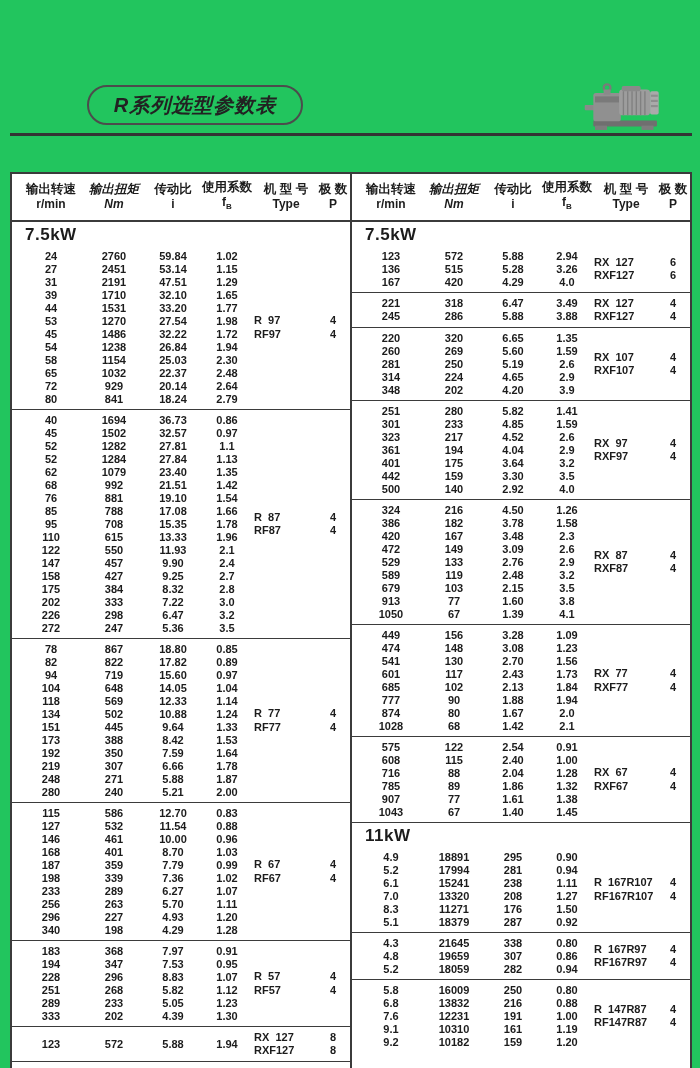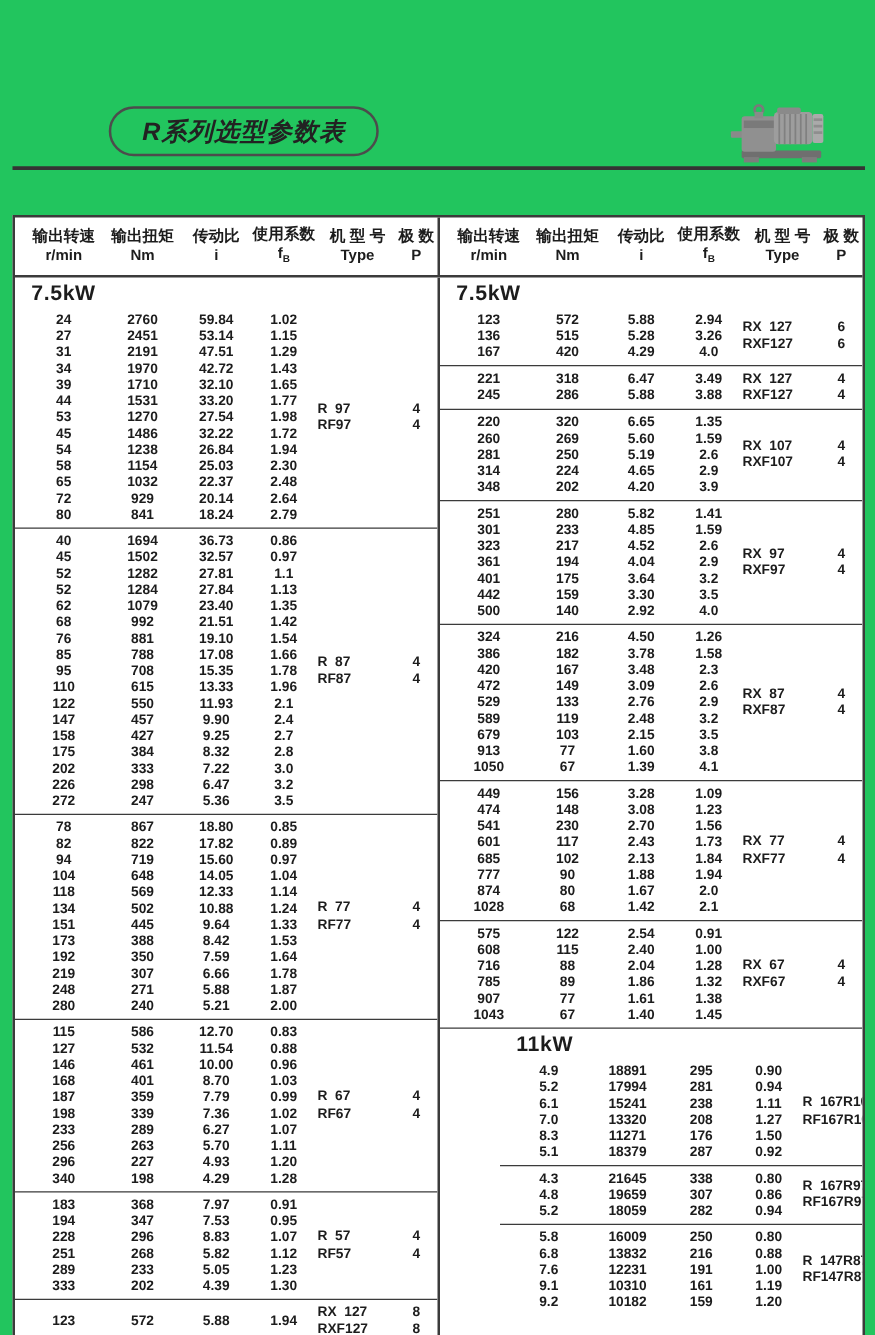--- a/index.html
+++ b/index.html
@@ -32,27 +32,27 @@
     border:2px solid #3b3b3b; display:flex; flex-direction:column; background:#fff;margin-top:20px;
   }
   .header-row { display:flex; border-bottom:2px solid #3b3b3b; height:48px; flex:0 0 auto; }
   .header-half { width:339px; display:flex; padding-left:8px; align-items:center; }
   .header-half.left { border-right:2px solid #3b3b3b; width:341px; }
   .hcell { text-align:center; white-space:nowrap; }
   .h-cn { font-size:12.5px; font-weight:bold; line-height:15px; }
   .h-en { font-size:12px; font-weight:bold; line-height:15px; }
   .h-en sub { font-size:8px; font-weight:bold; }
 
-  .w1{width:62px;} .w2{width:64px;} .w3{width:54px;} .w4{width:54px;} .w5{width:64px;} .w6{width:30px;}
+  .w1{width:62px;} .w2{width:64px;font-style:italic;} .w3{width:54px;} .w4{width:54px;} .w5{width:64px;} .w6{width:30px;}
 
   .body-row { flex:1 1 auto; display:flex; overflow:hidden; }
   .half { width:339px; overflow:hidden; }
   .half.left { border-right:2px solid #3b3b3b; width:341px; }
 
-  .section.sep { border-top:1.5px solid #3b3b3b;padding-left:48px; }
+  .section.sep { border-top:1.5px solid #3b3b3b; }
   .section-label {
     font-size:17px; font-weight:800; padding:3px 0 1px 13px; letter-spacing:0.5px;
   }
   .block { display:flex; align-items:center; padding:3.5px 0; }
   .block.sep { border-top:1.5px solid #3b3b3b; }
 
   .nums { padding-left:8px; flex:0 0 auto; }
   .num-row { display:flex; line-height:13px; }
   .c { font-size:11px; font-weight:700; text-align:center; }
   .c1{width:62px;} .c2{width:64px;} .c3{width:54px;} .c4{width:54px;}
@@ -173,26 +173,20 @@
                   <span class="c c3">53.14</span>
                   <span class="c c4">1.15</span>
                 </div>
                 <div class="num-row">
                   <span class="c c1">31</span>
                   <span class="c c2">2191</span>
                   <span class="c c3">47.51</span>
                   <span class="c c4">1.29</span>
                 </div>
                 <div class="num-row">
-                  <span class="c c1">34</span>
-                  <span class="c c2">1970</span>
-                  <span class="c c3">42.72</span>
-                  <span class="c c4">1.43</span>
-                </div>
-                <div class="num-row">
                   <span class="c c1">39</span>
                   <span class="c c2">1710</span>
                   <span class="c c3">32.10</span>
                   <span class="c c4">1.65</span>
                 </div>
                 <div class="num-row">
                   <span class="c c1">44</span>
                   <span class="c c2">1531</span>
                   <span class="c c3">33.20</span>
                   <span class="c c4">1.77</span>
@@ -816,21 +810,21 @@
                   <span class="c c4">1.09</span>
                 </div>
                 <div class="num-row">
                   <span class="c c1">474</span>
                   <span class="c c2">148</span>
                   <span class="c c3">3.08</span>
                   <span class="c c4">1.23</span>
                 </div>
                 <div class="num-row">
                   <span class="c c1">541</span>
-                  <span class="c c2">230</span>
+                  <span class="c c2">130</span>
                   <span class="c c3">2.70</span>
                   <span class="c c4">1.56</span>
                 </div>
                 <div class="num-row">
                   <span class="c c1">601</span>
                   <span class="c c2">117</span>
                   <span class="c c3">2.43</span>
                   <span class="c c4">1.73</span>
                 </div>
                 <div class="num-row">

